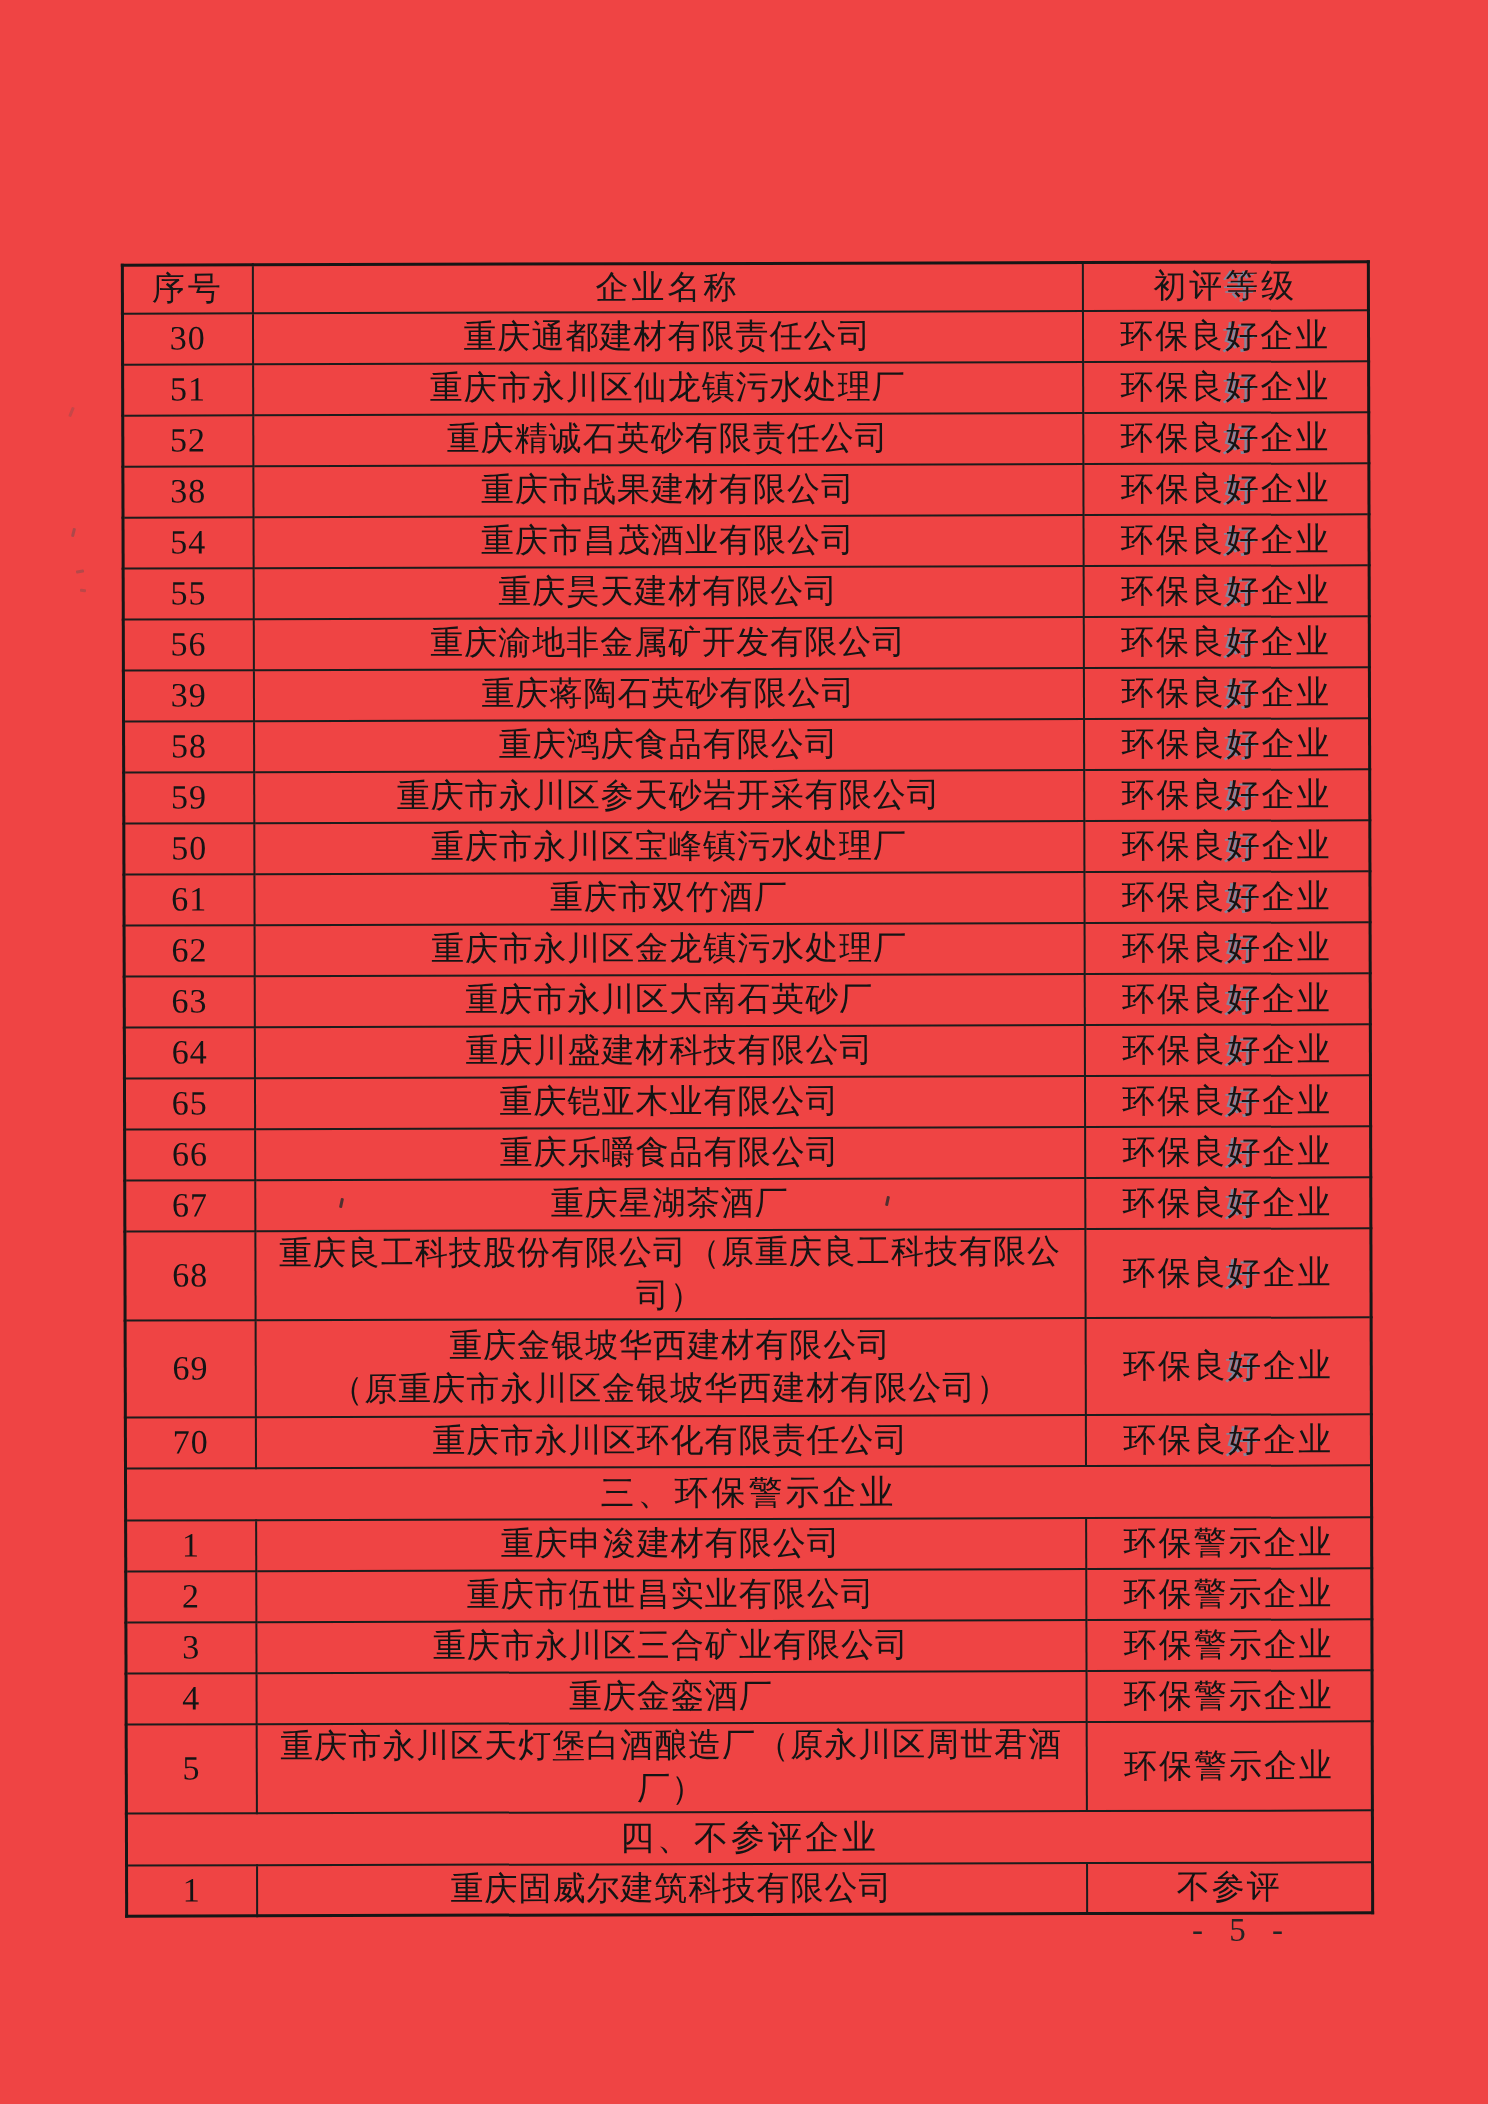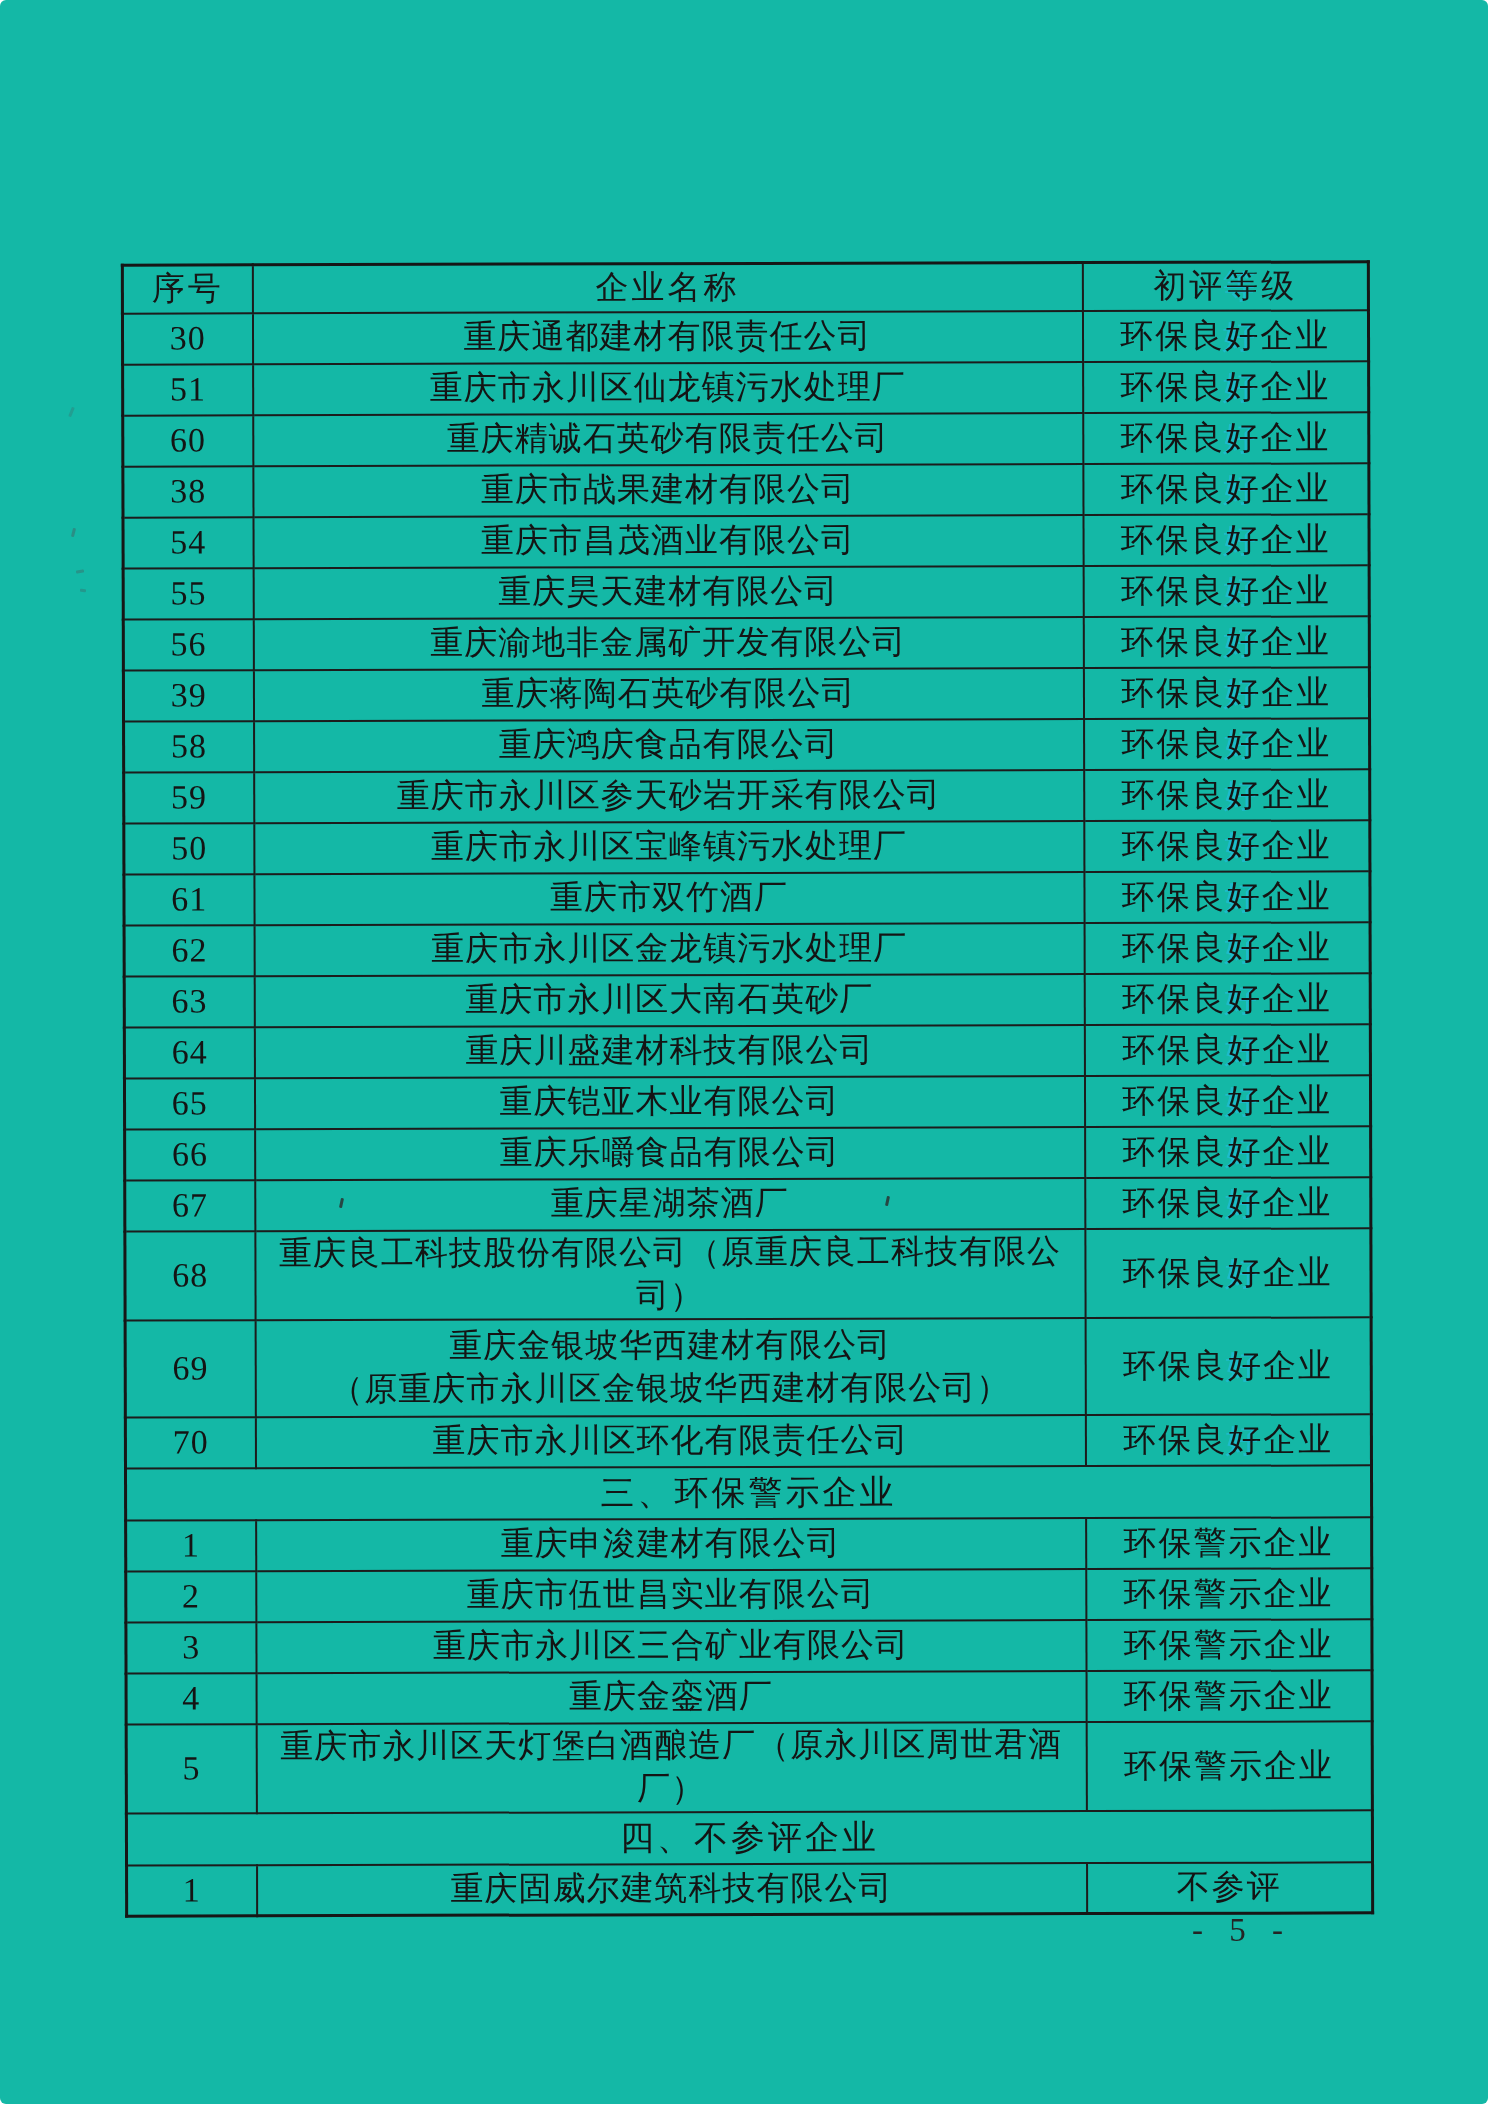--- a/index.html
+++ b/index.html
@@ -2,21 +2,21 @@
 <html><head>
 <meta charset="utf-8">
 <style>
   html,body{margin:0;padding:0;}
   body{
     width:1488px;height:2104px;position:relative;overflow:hidden;
     background:#ffffff;
     font-family:"Liberation Serif","DejaVu Serif",serif;
     color:#181818;
   }
-  .page{position:absolute;inset:0;background:#14b8a6;border-radius:6px;}
+  .page{position:absolute;inset:0;background:#ef4444;}
 
   
   .tbl-wrap{
     position:absolute;left:123px;top:262px;width:1246px;
     transform:rotate(-0.15deg);
   }
   table.eval{
     border-collapse:collapse;width:100%;table-layout:fixed;
     border:3px solid #161616;
   }
@@ -79,21 +79,21 @@
             <td class="idx">30</td>
             <td class="company">重庆通都建材有限责任公司</td>
             <td class="grade artifactable">环保良<span class="artifact">好</span>企业</td>
           </tr>
           <tr class="r">
             <td class="idx">51</td>
             <td class="company">重庆市永川区仙龙镇污水处理厂</td>
             <td class="grade artifactable">环保良<span class="artifact">好</span>企业</td>
           </tr>
           <tr class="r">
-            <td class="idx">60</td>
+            <td class="idx">52</td>
             <td class="company">重庆精诚石英砂有限责任公司</td>
             <td class="grade artifactable">环保良<span class="artifact">好</span>企业</td>
           </tr>
           <tr class="r">
             <td class="idx">38</td>
             <td class="company">重庆市战果建材有限公司</td>
             <td class="grade artifactable">环保良<span class="artifact">好</span>企业</td>
           </tr>
           <tr class="r">
             <td class="idx">54</td>

